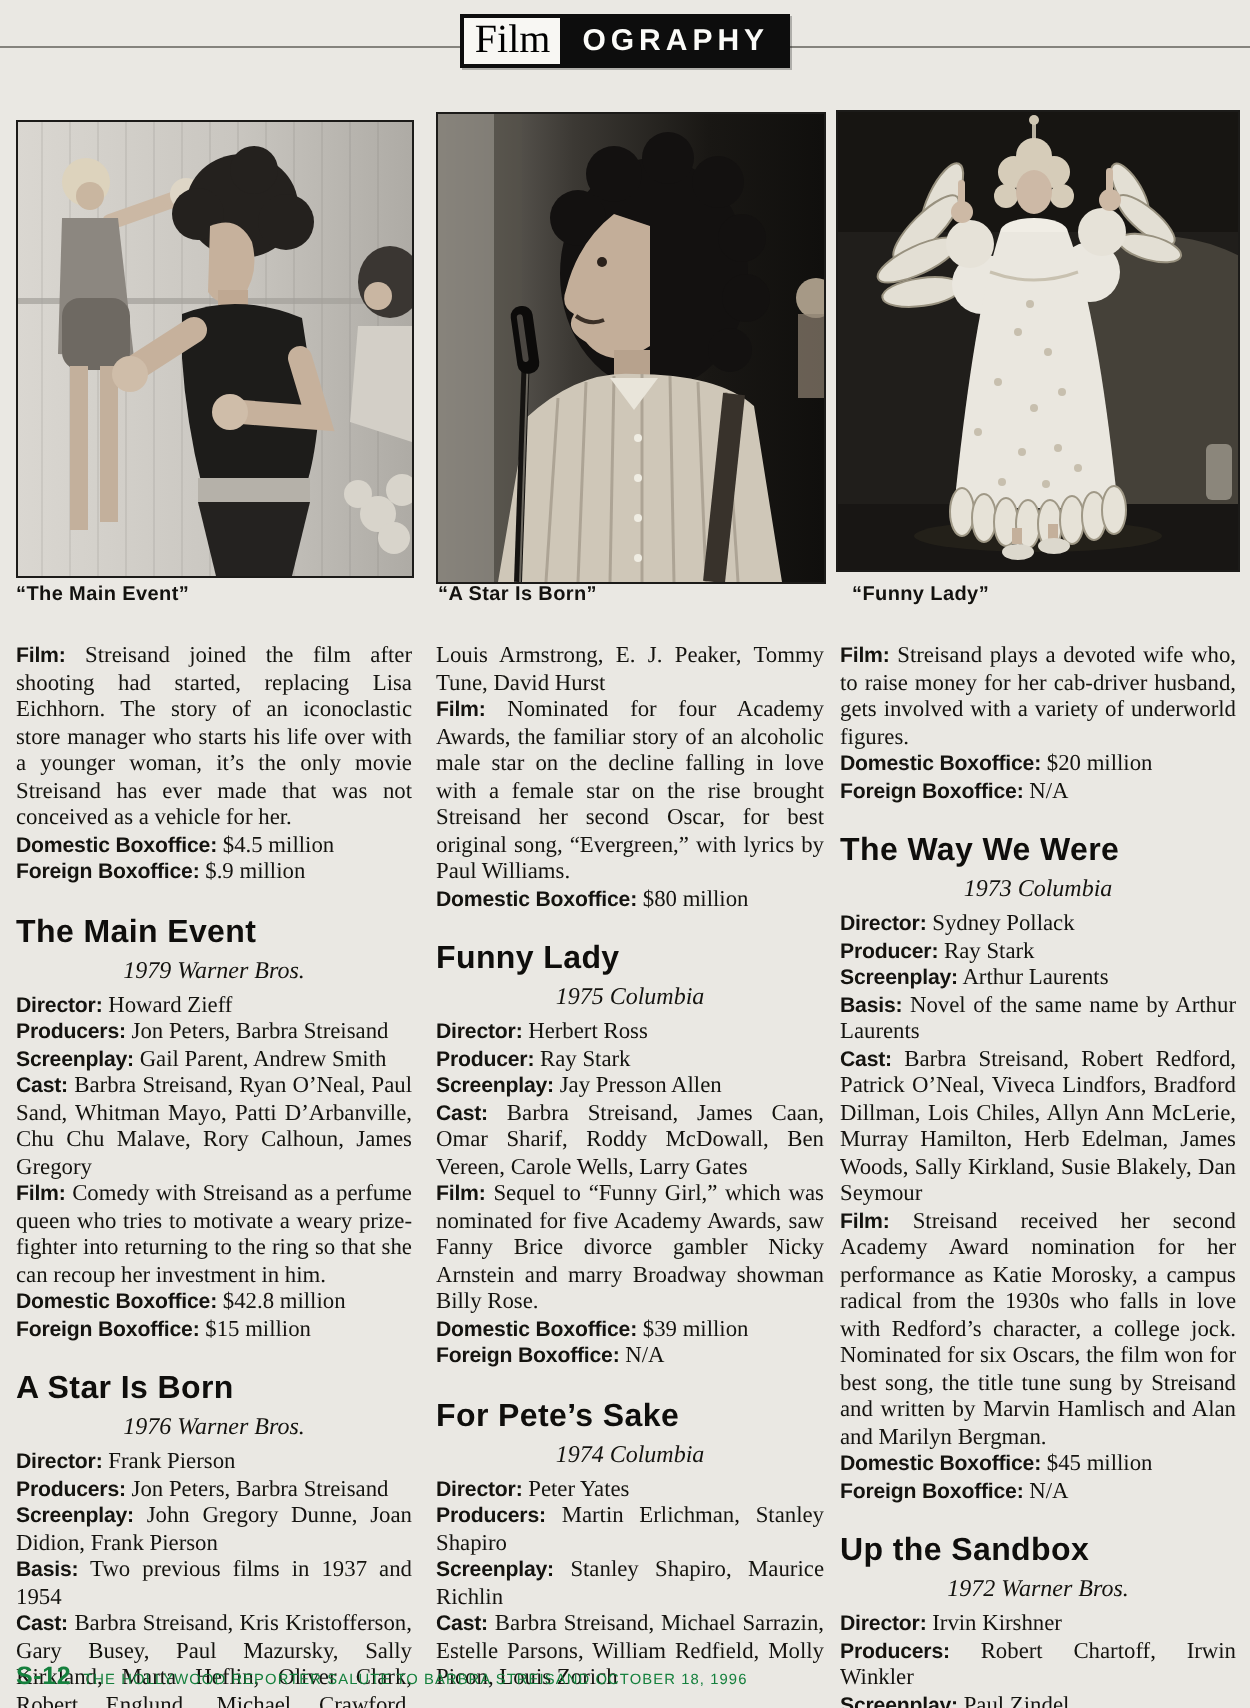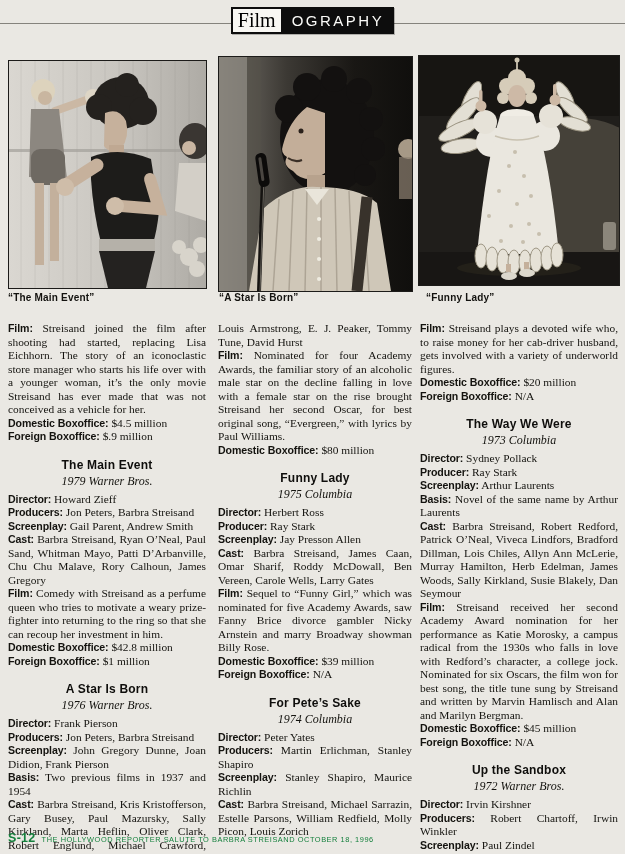--- a/index.html
+++ b/index.html
@@ -6,42 +6,42 @@
   .page{position:relative;width:625px;height:854px;margin:0 auto;background:#eae8e3;overflow:hidden;
         font-family:"Liberation Serif",serif;color:#14130f;}
 
   
   .top-rule{position:absolute;left:0;right:0;top:23px;height:1px;background:#85837d;}
   .masthead{position:absolute;top:7px;left:0;width:100%;display:flex;justify-content:center;}
   .masthead-inner{display:flex;align-items:stretch;height:27px;box-shadow:1px 1px 0 rgba(0,0,0,.25);}
   .film-box{background:#f8f7f3;border:2px solid #0d0d0d;color:#000000;
             font-family:"Liberation Serif",serif;font-size:20px;line-height:23px;padding:0 5px;}
   .ography-box{background:#0d0d0d;color:#fbfbf8;font-family:"Liberation Sans",sans-serif;
-               font-weight:400;font-size:15px;letter-spacing:2.5px;display:flex;align-items:center;
+               font-weight:700;font-size:15px;letter-spacing:2.5px;display:flex;align-items:center;
                padding:0 10px 0 9px;}
 
   
   .photo{position:absolute;border:1px solid #1c1b19;background:#c9c6c0;}
   .photo svg{display:block;}
   #photo-1{left:8px;top:60px;}
   #photo-2{left:218px;top:56px;}
   #photo-3{left:418px;top:55px;}
   .caption{position:absolute;top:292px;font-family:"Liberation Sans",sans-serif;font-weight:700;
            font-size:10px;letter-spacing:.2px;color:#13120f;white-space:nowrap;}
   #caption-1{left:8px;}  #caption-2{left:219px;}  #caption-3{left:426px;}
 
   
   .column{position:absolute;top:322px;}
   #col-1{left:8px;width:198px;}
   #col-2{left:218px;width:194px;}
   #col-3{left:420px;width:198px;}
   .field{margin:0;text-align:justify;font-size:11.4px;line-height:13.5px;color:#14130f;}
   .lbl{font-family:"Liberation Sans",sans-serif;font-weight:700;font-size:10.6px;letter-spacing:-.1px;}
-  .sec-title{margin:14px 0 2px;text-align:center;font-family:"Liberation Sans",sans-serif;
-             font-weight:700;font-size:12px;letter-spacing:.2px;color:#0f0e0c;}
+  .sec-title{margin:14px 0 2px;text-align:left;font-family:"Liberation Sans",sans-serif;
+             font-weight:700;font-size:16px;letter-spacing:.2px;color:#0f0e0c;}
   .sec-sub{margin:0 0 5px;text-align:center;font-style:italic;font-size:12px;line-height:14px;}
 
   
   .footer{position:absolute;left:8px;top:831px;display:flex;align-items:baseline;gap:6px;
           font-family:"Liberation Sans",sans-serif;color:#15803d;white-space:nowrap;}
   .footer .pg{font-weight:700;font-size:12.5px;letter-spacing:.3px;}
   .footer .txt{font-size:7.4px;letter-spacing:.55px;}
 </style>
 </head>
 <body>
@@ -250,21 +250,21 @@
       <p class="field"><b class="lbl">Domestic Boxoffice:</b> <span>$4.5 million</span></p>
       <p class="field"><b class="lbl">Foreign Boxoffice:</b> <span>$.9 million</span></p>
       <h3 class="sec-title">The Main Event</h3>
       <div class="sec-sub">1979 Warner Bros.</div>
       <p class="field"><b class="lbl">Director:</b> <span>Howard Zieff</span></p>
       <p class="field"><b class="lbl">Producers:</b> <span>Jon Peters, Barbra Streisand</span></p>
       <p class="field"><b class="lbl">Screenplay:</b> <span>Gail Parent, Andrew Smith</span></p>
       <p class="field"><b class="lbl">Cast:</b> <span>Barbra Streisand, Ryan O’Neal, Paul Sand, Whitman Mayo, Patti D’Arbanville, Chu Chu Malave, Rory Calhoun, James Gregory</span></p>
       <p class="field"><b class="lbl">Film:</b> <span>Comedy with Streisand as a perfume queen who tries to motivate a weary prize-fighter into returning to the ring so that she can recoup her investment in him.</span></p>
       <p class="field"><b class="lbl">Domestic Boxoffice:</b> <span>$42.8 million</span></p>
-      <p class="field"><b class="lbl">Foreign Boxoffice:</b> <span>$1 million</span></p>
+      <p class="field"><b class="lbl">Foreign Boxoffice:</b> <span>$15 million</span></p>
       <h3 class="sec-title">A Star Is Born</h3>
       <div class="sec-sub">1976 Warner Bros.</div>
       <p class="field"><b class="lbl">Director:</b> <span>Frank Pierson</span></p>
       <p class="field"><b class="lbl">Producers:</b> <span>Jon Peters, Barbra Streisand</span></p>
       <p class="field"><b class="lbl">Screenplay:</b> <span>John Gregory Dunne, Joan Didion, Frank Pierson</span></p>
       <p class="field"><b class="lbl">Basis:</b> <span>Two previous films in 1937 and 1954</span></p>
       <p class="field"><b class="lbl">Cast:</b> <span>Barbra Streisand, Kris Kristofferson, Gary Busey, Paul Mazursky, Sally Kirkland, Marta Heflin, Oliver Clark, Robert Englund, Michael Crawford, Marianne McAndrew,</span></p>
     </div>
   <div class="column" id="col-2">
       <p class="field"><span>Louis Armstrong, E. J. Peaker, Tommy Tune, David Hurst</span></p>

